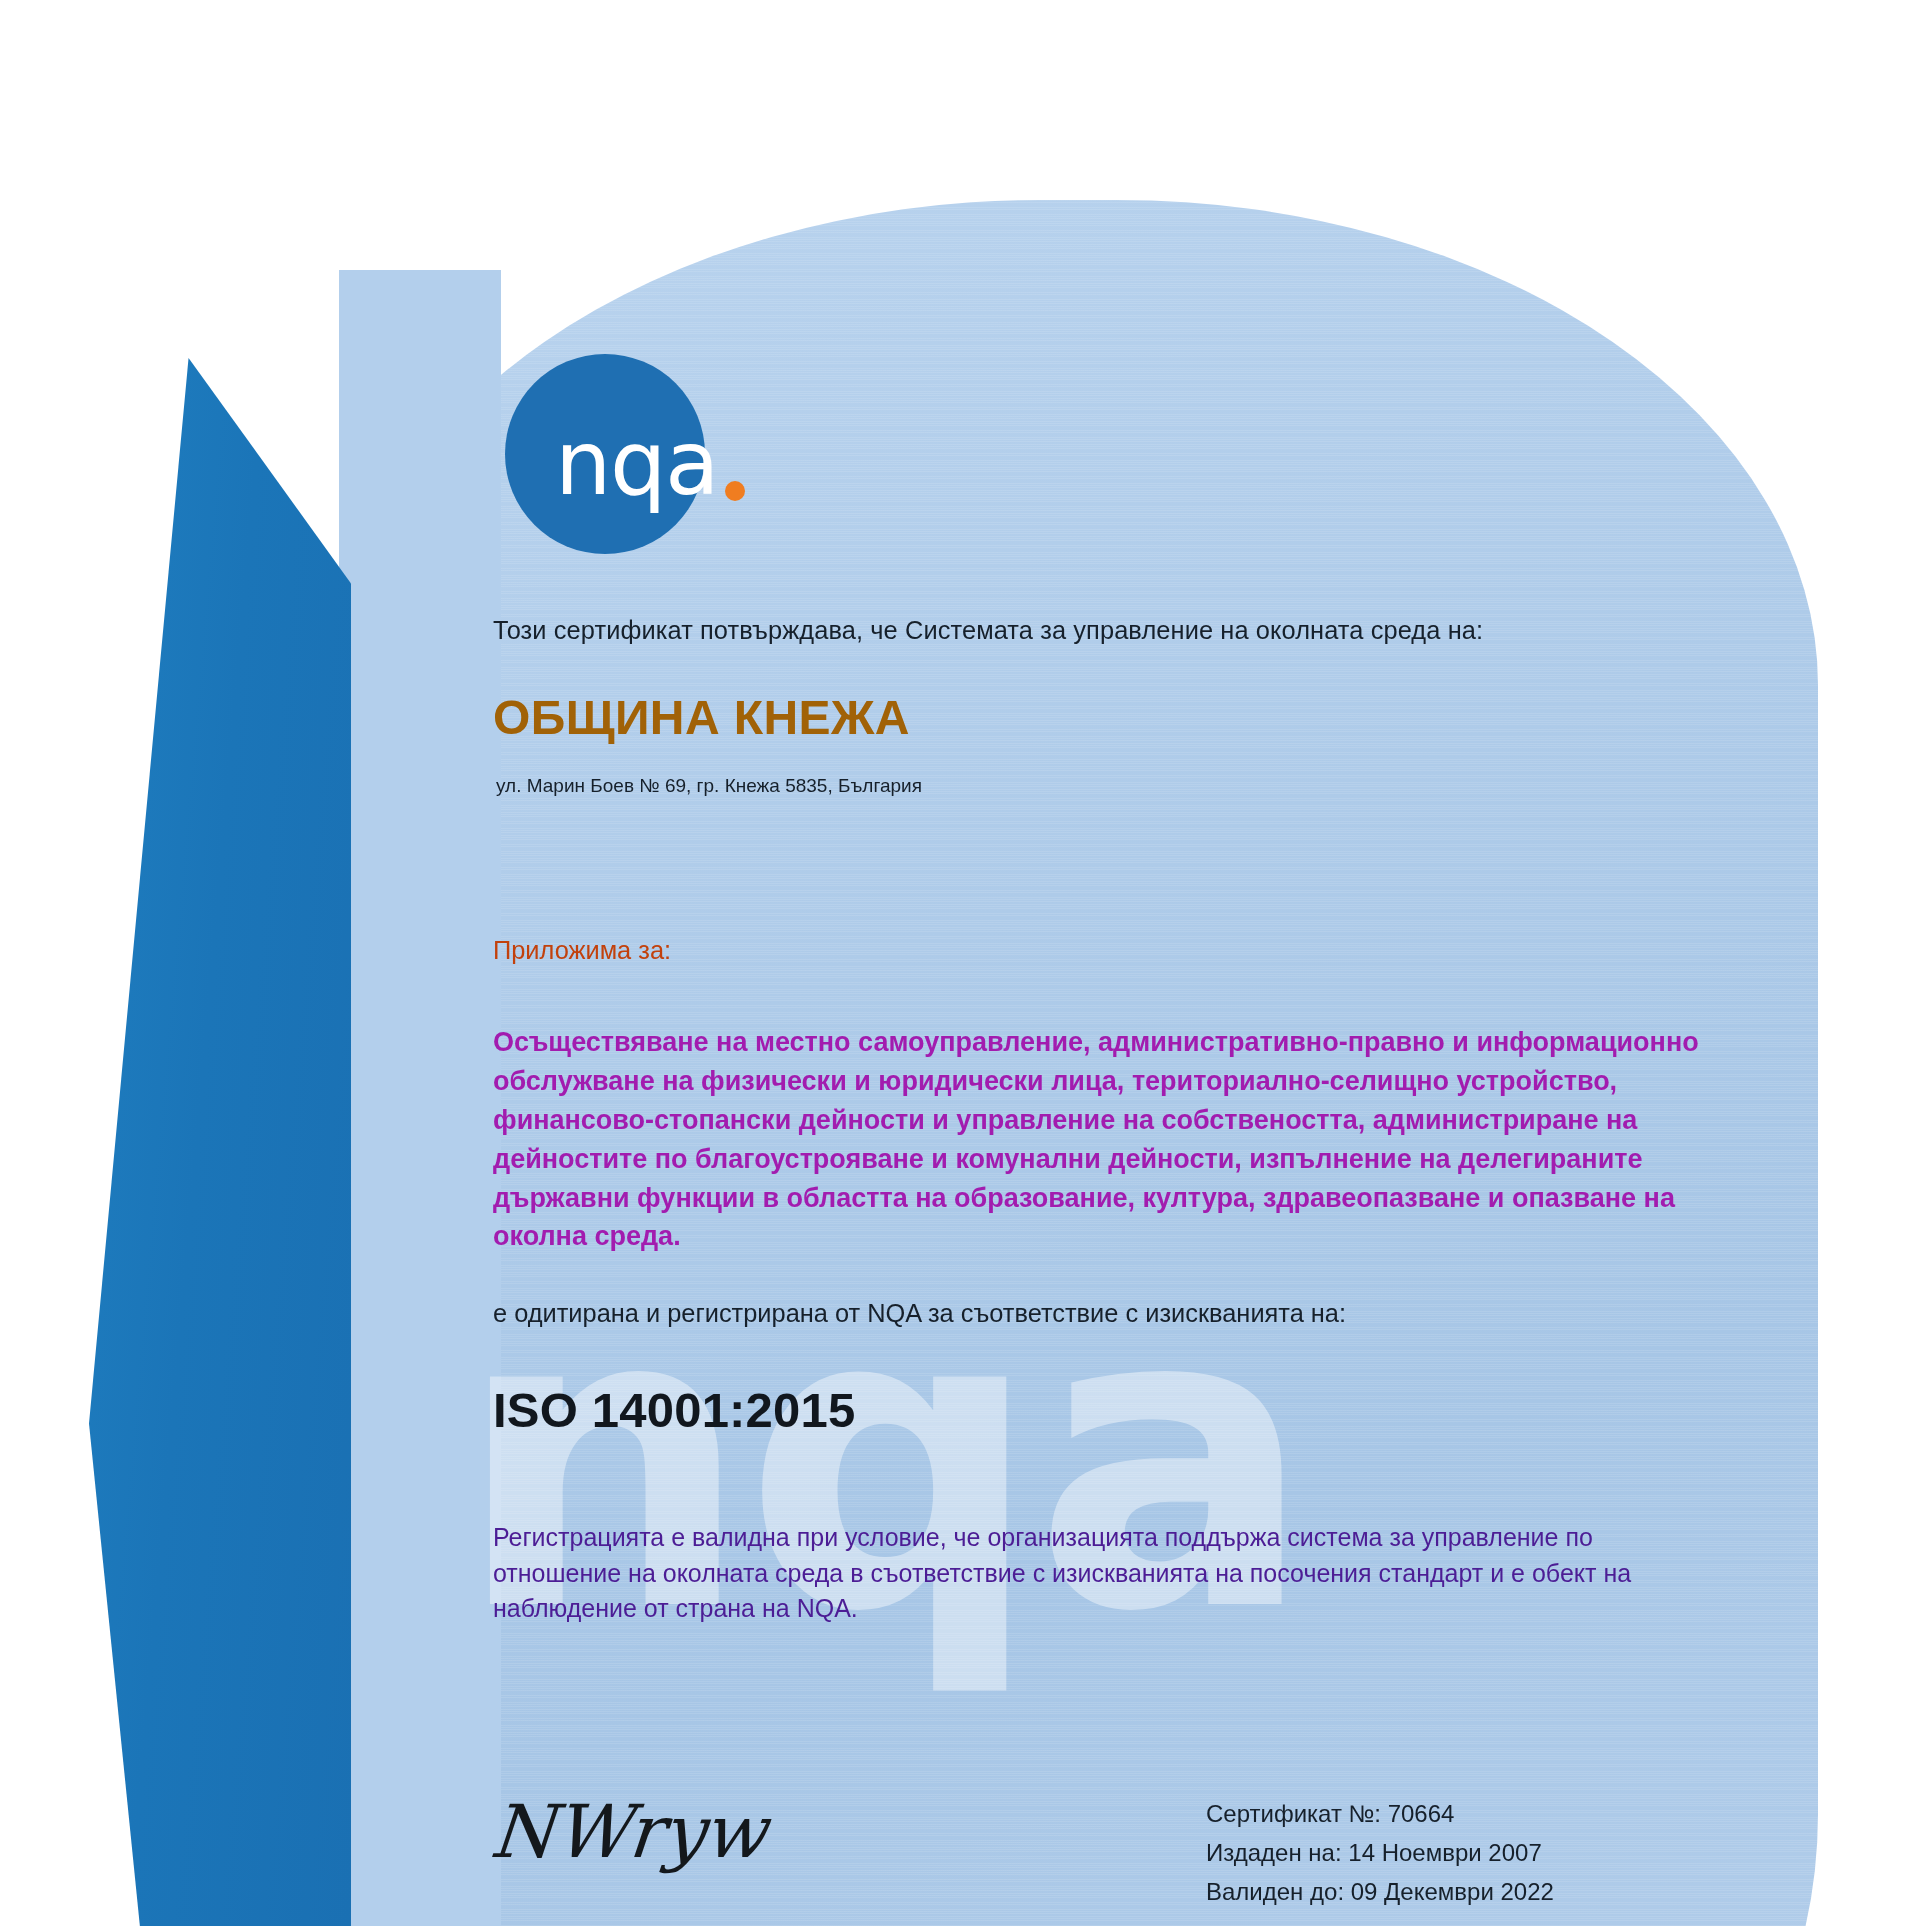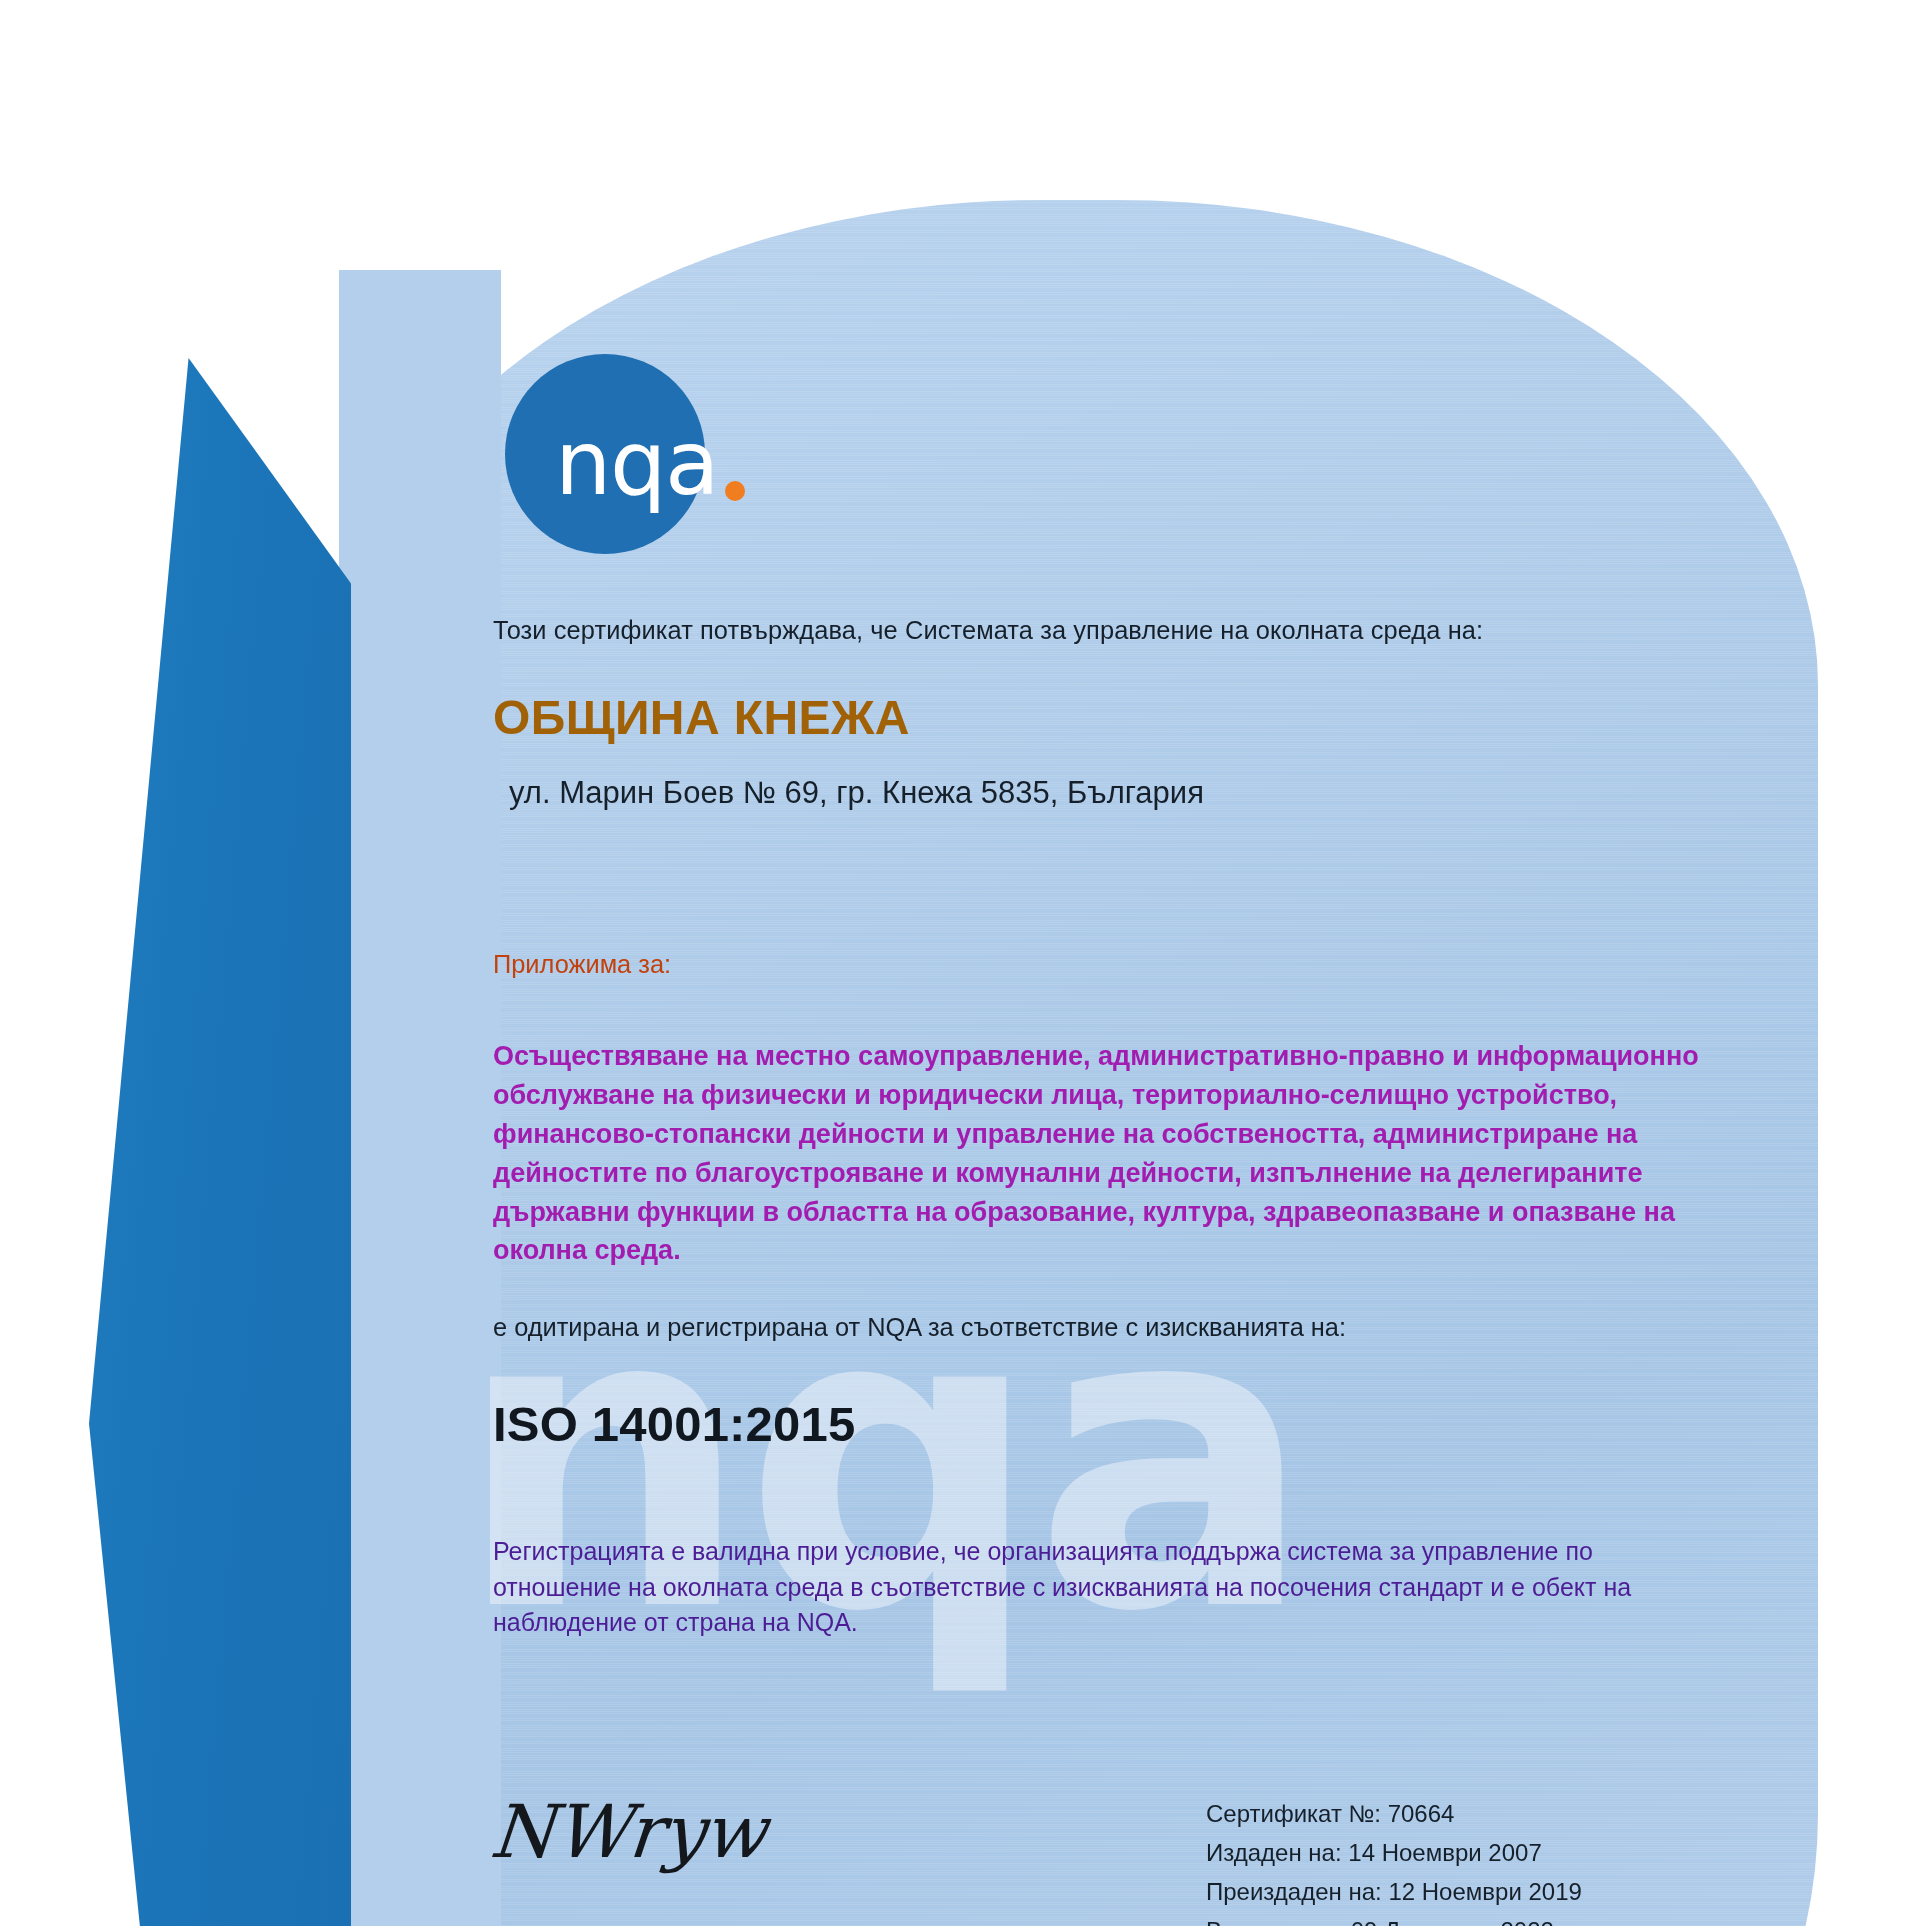--- a/index.html
+++ b/index.html
@@ -156,23 +156,23 @@
     letter-spacing: 0.1px;
   }
   .org-name {
     font-size: 48px;
     font-weight: 700;
     color: #a16207;
     margin: 0 0 30px 0;
     letter-spacing: 0.4px;
   }
   .org-address {
-    font-size: 31px;
-    color: #16202b;
-    margin: 0 0 139px 16px;
+    font-size: 19px;
+    color: #16202b;
+    margin: 0 0 139px 3px;
   }
   .scope-label {
     font-size: 25.4px;
     color: #c2410c;
     margin: 0 0 58px 0;
   }
   .scope-text {
     font-size: 27px;
     font-weight: 700;
     line-height: 1.44;
@@ -258,19 +258,18 @@
   </div>
 
   <div class="signature">
     <div class="sig-mark">NWryw</div>
 
   </div>
 
   <div class="meta">
     <div>Сертификат №: 70664</div>
     <div>Издаден на: 14 Ноември 2007</div>
-    <div>Преиздаден на: 12 Ноември 2019</div>
     <div>Валиден до: 09 Декември 2022</div>
 
   </div>
 
 </div>
 
 
 </body></html>

